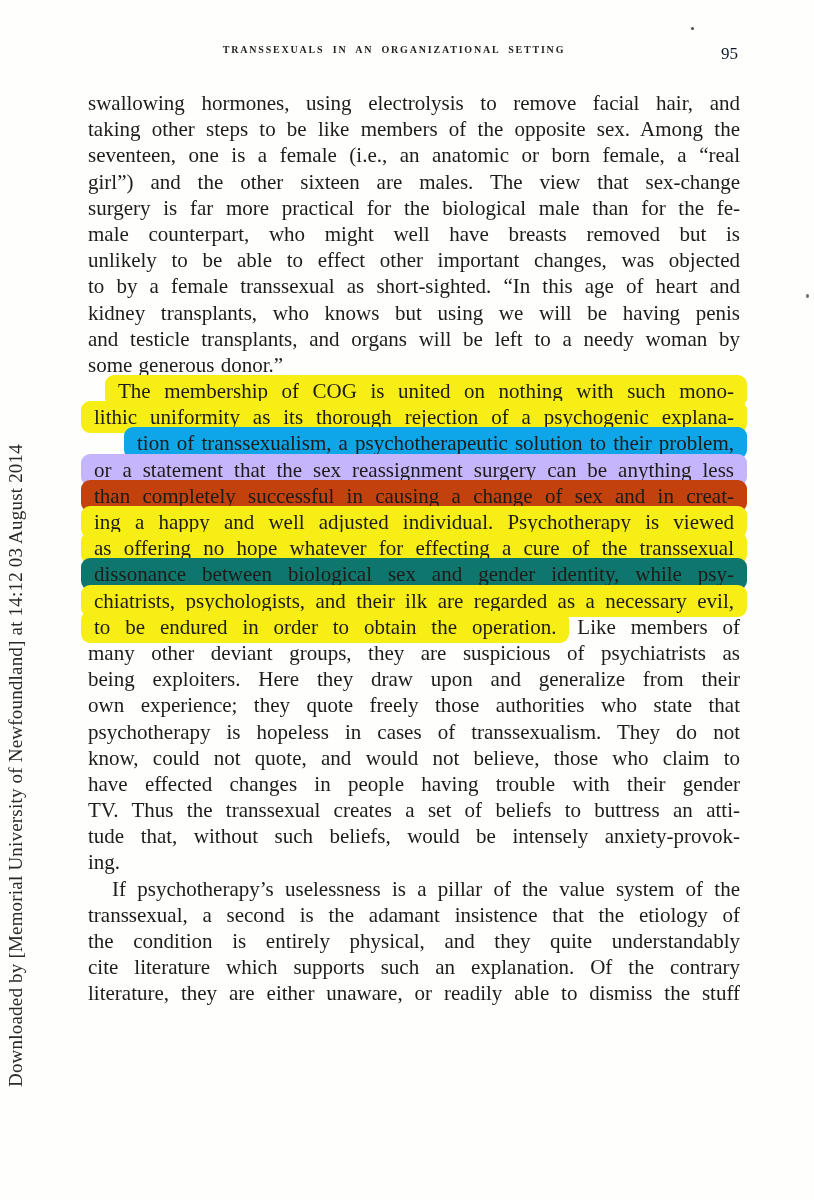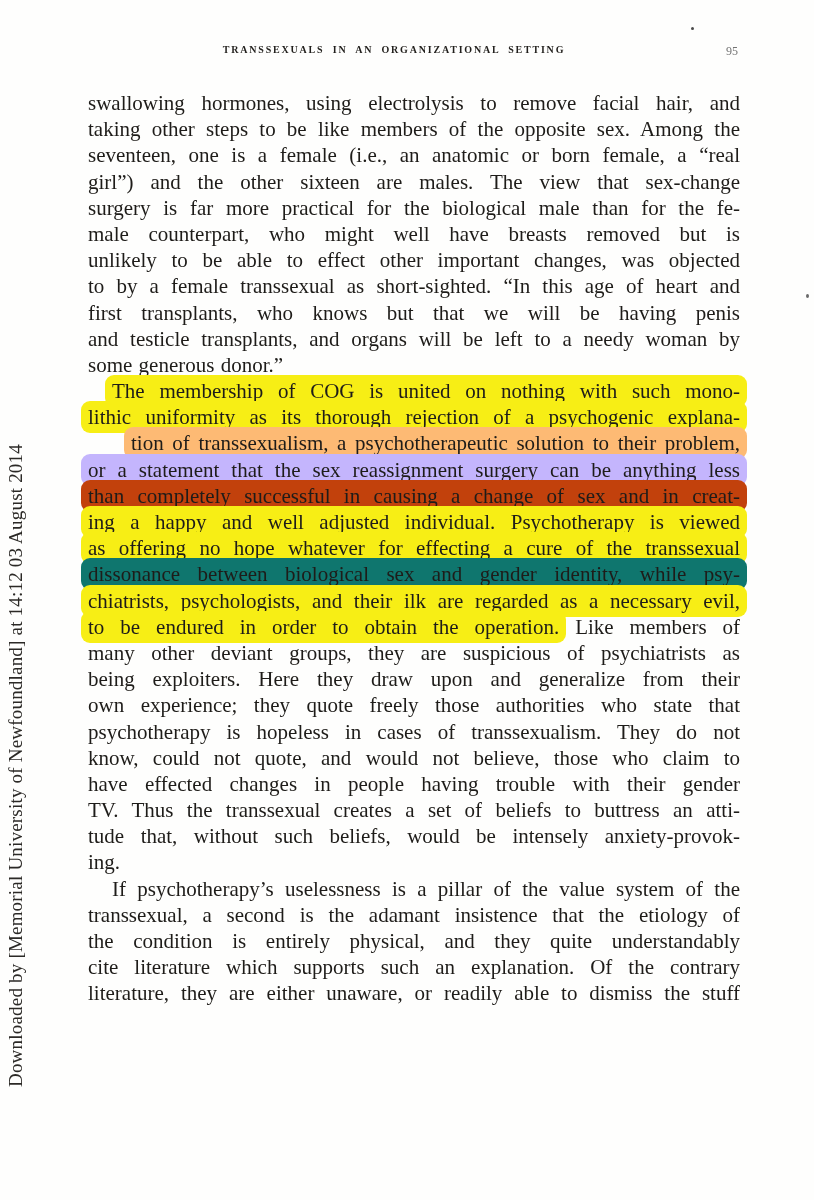--- a/index.html
+++ b/index.html
@@ -34,22 +34,22 @@
     font-weight: 600;
     letter-spacing: 1.8px;
     word-spacing: 4px;
     color: #211f1c;
     white-space: nowrap;
   }
   .running-head .folio {
     position: absolute;
     right: 2px;
     top: 0;
-    font-size: 12px;
-    color: #737373;
+    font-size: 17px;
+    color: #0f172a;
   }
   
   .body-text {
     position: absolute;
     left: 88px;
     top: 90px;
     width: 652px;
   }
   .line {
     height: 26.2px;
@@ -65,21 +65,21 @@
   .line.indent {
     text-indent: 24px;
   }
   .line.para-end {
     text-align-last: left;
     -moz-text-align-last: left;
   }
   .hl {
     background: #f7ee15;
     margin: 0 -7px;
-    padding: 4px 7px;
+    padding: 4px 13px;
     border-radius: 9px;
     box-decoration-break: clone;
     -webkit-box-decoration-break: clone;
   }
   
   .stamp {
     position: absolute;
     left: 5px;
     top: 1087px;
     transform: rotate(-90deg);
@@ -113,26 +113,26 @@
 
   <div class="body-text">
       <div class="line"><span>swallowing hormones, using electrolysis to remove facial hair, and</span></div>
       <div class="line"><span>taking other steps to be like members of the opposite sex. Among the</span></div>
       <div class="line"><span>seventeen, one is a female (i.e., an anatomic or born female, a “real</span></div>
       <div class="line"><span>girl”) and the other sixteen are males. The view that sex-change</span></div>
       <div class="line"><span>surgery is far more practical for the biological male than for the fe-</span></div>
       <div class="line"><span>male counterpart, who might well have breasts removed but is</span></div>
       <div class="line"><span>unlikely to be able to effect other important changes, was objected</span></div>
       <div class="line"><span>to by a female transsexual as short-sighted. “In this age of heart and</span></div>
-      <div class="line"><span>first transplants, who knows but that we will be having penis</span></div>
+      <div class="line"><span>kidney transplants, who knows but using we will be having penis</span></div>
       <div class="line"><span>and testicle transplants, and organs will be left to a needy woman by</span></div>
       <div class="line para-end"><span>some generous donor.”</span></div>
       <div class="line indent"><span class="hl" style="background: rgb(247, 238, 21);">The membership of COG is united on nothing with such mono-</span></div>
       <div class="line"><span class="hl" style="background: rgb(247, 238, 21);">lithic uniformity as its thorough rejection of a psychogenic explana-</span></div>
-      <div class="line"><span class="hl" style="background: #fdba74; margin-left: 36px;">tion of transsexualism, a psychotherapeutic solution to their problem,</span></div>
+      <div class="line"><span class="hl" style="background: #0ea5e9; margin-left: 36px;">tion of transsexualism, a psychotherapeutic solution to their problem,</span></div>
       <div class="line"><span class="hl" style="background: #c4b5fd;">or a statement that the sex reassignment surgery can be anything less</span></div>
       <div class="line"><span class="hl" style="background: #c2410c;">than completely successful in causing a change of sex and in creat-</span></div>
       <div class="line"><span class="hl" style="background: rgb(247, 238, 21);">ing a happy and well adjusted individual. Psychotherapy is viewed</span></div>
       <div class="line"><span class="hl" style="background: rgb(247, 238, 21);">as offering no hope whatever for effecting a cure of the transsexual</span></div>
       <div class="line"><span class="hl" style="background: #0f766e;">dissonance between biological sex and gender identity, while psy-</span></div>
       <div class="line"><span class="hl" style="background: rgb(247, 238, 21);">chiatrists, psychologists, and their ilk are regarded as a necessary evil,</span></div>
       <div class="line"><span class="hl" style="background: rgb(247, 238, 21);">to be endured in order to obtain the operation.</span><span> Like members of</span></div>
       <div class="line"><span>many other deviant groups, they are suspicious of psychiatrists as</span></div>
       <div class="line"><span>being exploiters. Here they draw upon and generalize from their</span></div>
       <div class="line"><span>own experience; they quote freely those authorities who state that</span></div>

